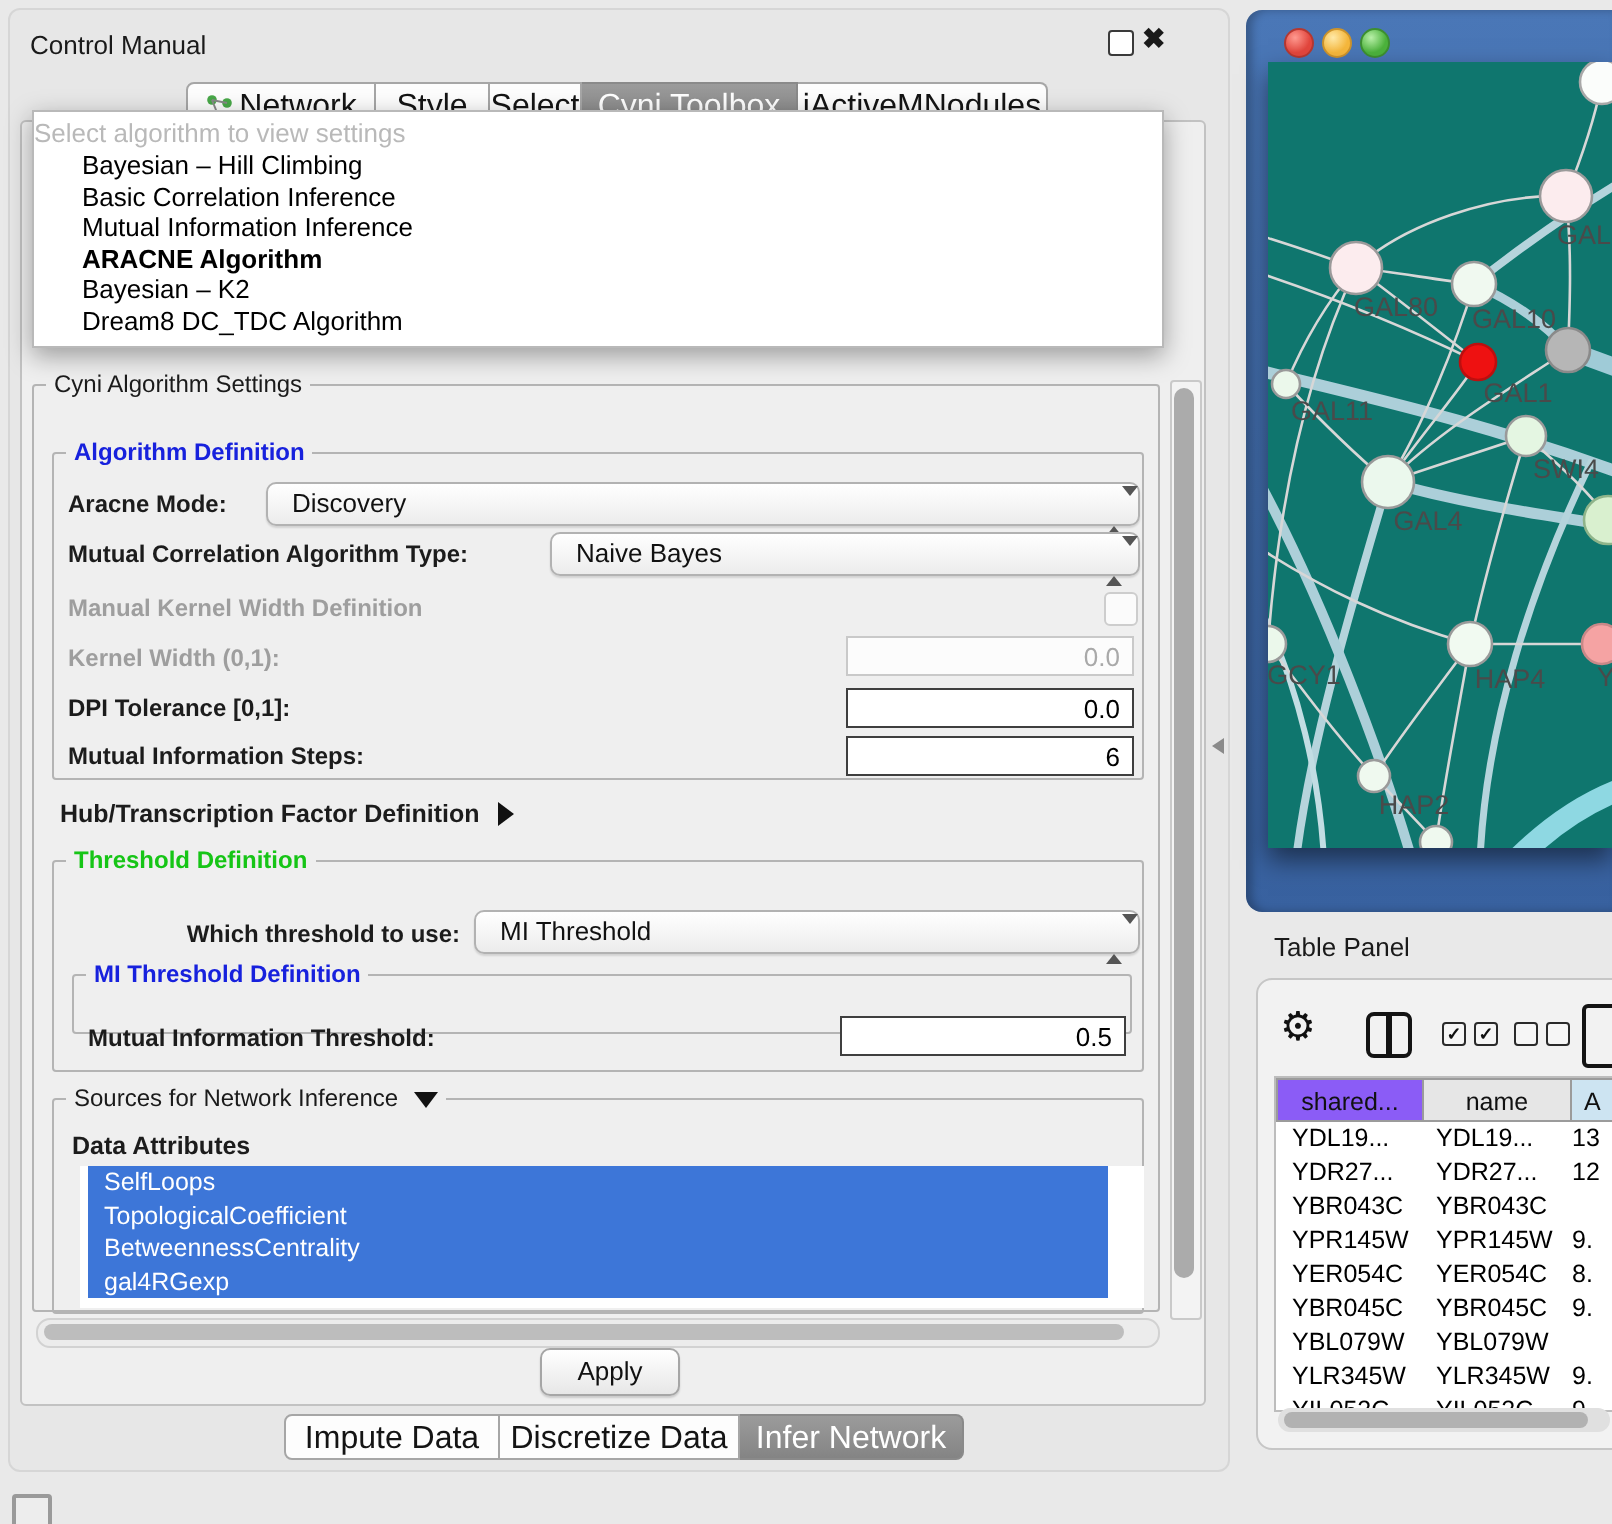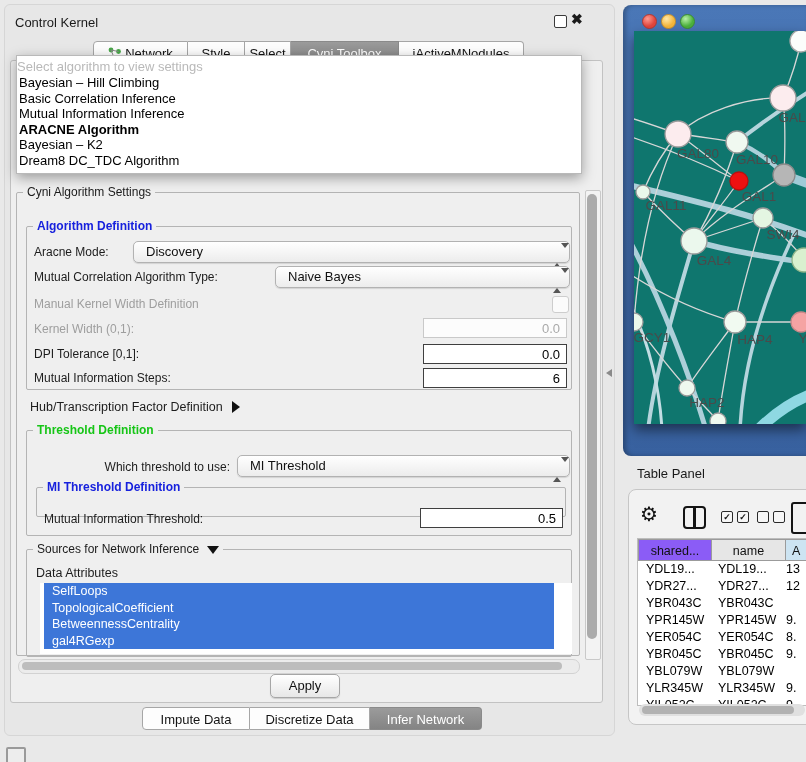--- a/index.html
+++ b/index.html
@@ -7,45 +7,45 @@
        font-family:"Liberation Sans",sans-serif;color:#1b1b1b}
   .abs{position:absolute}
   
   #control-panel{left:4px;top:4px;width:609px;height:730px;background:#e7e7e7;
     border:1px solid #d6d6d6;border-radius:6px}
   .cp-title{left:10px;top:10px;font-size:13px;color:#1a1a1a}
   .float-ic{left:549px;top:10px;width:11px;height:11px;border:1.5px solid #3a3a3a;border-radius:2px;background:#fff}
   .close-ic{left:566px;top:6px;font-size:14px;font-weight:bold;color:#1a1a1a}
   
   .seg{display:flex;position:absolute}
-  .seg .tab{height:23px;line-height:23px;text-align:center;font-size:13px;background:#fdfdfd;
+  .seg .tab{height:23px;line-height:23px;text-align:center;font-size:16px;background:#fdfdfd;
     border:1px solid #a6a6a6;border-left:none;color:#141414;white-space:nowrap;box-sizing:border-box}
   .seg .tab:first-child{border-left:1px solid #a6a6a6;border-radius:4px 0 0 4px}
   .seg .tab:last-child{border-radius:0 4px 4px 0}
   .seg .tab.sel{background:linear-gradient(#9b9b9b,#848484);color:#fff;border-color:#8a8a8a}
   #top-tabs{left:88px;top:36px}
   .t0{width:95px}.t1{width:57px}.t2{width:46px}.t3{width:108px}.t4{width:125px}
   .nticon{vertical-align:-2px;margin-right:4px}
   #bottom-tabs{left:142px;top:707px}
   .b0{width:108px}.b1{width:120px}.b2{width:112px}
   
   #content-panel{left:10px;top:60px;width:591px;height:641px;background:#efefef;
     border:1px solid #c2c2c2;border-radius:3px}
   
   #algo-popup{left:16px;top:55px;width:564px;height:117px;background:#ffffff;border:1px solid #b9b9b9;
     box-shadow:0 4px 12px rgba(0,0,0,0.35);z-index:50}
   .popup-prompt{height:17px;line-height:17px;color:#b9b9b9;font-size:13px;margin-top:2px}
-  .popup-item{height:15.5px;line-height:15.5px;font-size:13px;padding-left:2px;color:#000;white-space:nowrap}
+  .popup-item{height:15.5px;line-height:15.5px;font-size:13px;padding-left:24px;color:#000;white-space:nowrap}
   .popup-item.bold{font-weight:bold}
   
   .fs{position:absolute;border:1px solid #b4b4b4;border-radius:2px;box-sizing:border-box}
   .legend{position:absolute;top:-8px;left:6px;background:#efefef;padding:0 4px;font-size:12px;white-space:nowrap}
   .legend.blue{color:#1721dd;font-weight:bold}
   .legend.green{color:#16c516;font-weight:bold}
-  .lbl{position:absolute;font-size:12px;font-weight:normal;color:#1c1c1c;white-space:nowrap}
+  .lbl{position:absolute;font-size:12px;font-weight:bold;color:#1c1c1c;white-space:nowrap}
   .lbl.dis{color:#9e9e9e}
   
   .combo{position:absolute;height:22px;border:1px solid #b2b2b2;border-radius:5px;box-sizing:border-box;
     background:linear-gradient(#ffffff,#ececec);font-size:13px;line-height:20px;padding-left:12px;color:#111;
     box-shadow:0 1px 1px rgba(0,0,0,0.12)}
   .spin{position:absolute;right:7px;top:4px;width:9px;height:14px}
   .spin .up{width:0;height:0;border-left:4px solid transparent;border-right:4px solid transparent;
     border-bottom:5px solid #555;margin-bottom:3px}
   .spin .dn{width:0;height:0;border-left:4px solid transparent;border-right:4px solid transparent;
     border-top:5px solid #555}
@@ -108,21 +108,21 @@
   .tc0{width:74px;padding-left:8px}
   .tc1{width:68px;padding-left:6px}
   .tc2{flex:1;padding-left:6px}
   .tp-hsb{left:639px;top:704px;width:166px;height:12px;background:#e0e0e0;border-radius:6px}
   .tp-hsb-thumb{position:absolute;left:3px;top:2px;width:152px;height:8px;background:#b2b2b2;border-radius:4px}
 </style>
 </head>
 <body>
 
 <div class="abs" id="control-panel">
-  <div class="abs cp-title">Control Kernel</div>
+  <div class="abs cp-title">Control Manual</div>
   <div class="abs float-ic"></div>
   <div class="abs close-ic">✖</div>
 
   <div class="seg" id="top-tabs">
     <div class="tab t0"><span class="nticon"><svg width="13" height="13">
             <circle cx="3" cy="3" r="2.4" fill="#48a848"></circle>
             <circle cx="10.5" cy="4.5" r="2.4" fill="#48a848"></circle>
             <circle cx="6" cy="10.5" r="2.4" fill="#48a848"></circle>
             <line x1="3" y1="3" x2="10.5" y2="4.5" stroke="#888" stroke-width="1"></line>
             <line x1="3" y1="3" x2="6" y2="10.5" stroke="#888" stroke-width="1"></line>

